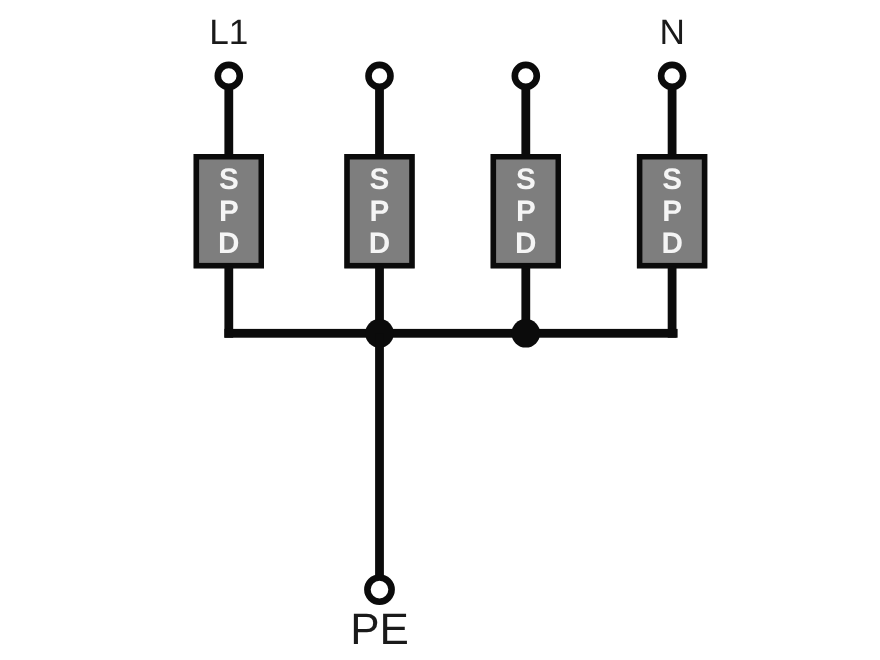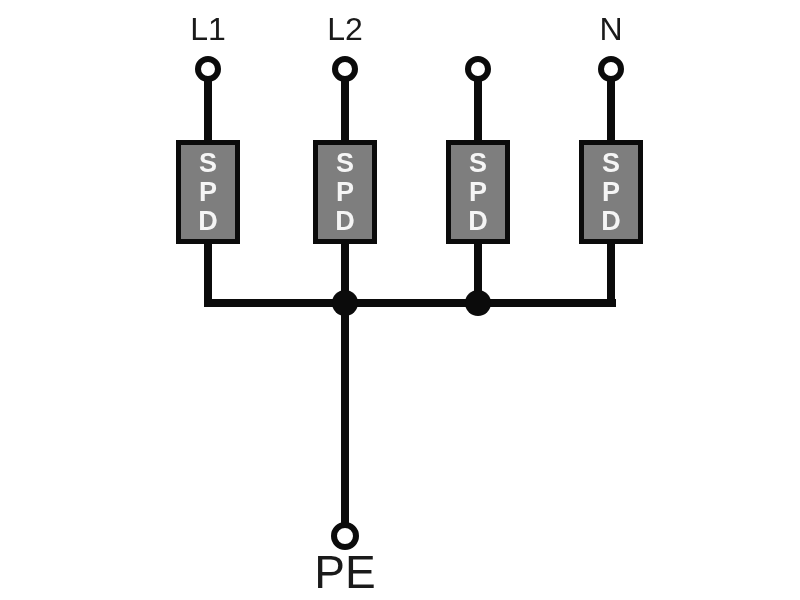--- a/index.html
+++ b/index.html
@@ -108,21 +108,21 @@
     width: 28px; height: 28px;
     border: 6px solid var(--line);
     border-radius: 50%;
     background: var(--background);
   }
   .pe-label {
     position: absolute;
     left: 295px; top: 554px;
     width: 100px;
     text-align: center;
-    font-size: 46px;
+    font-size: 40px;
     line-height: 36px;
     color: var(--label_text);
   }
 </style>
 </head>
 <body>
 
 <div class="diagram">
 
   <div class="branch branch-l1">
@@ -131,21 +131,20 @@
     <div class="wire wire-top"></div>
     <div class="spd-box">
       <span>S</span>
       <span>P</span>
       <span>D</span>
     </div>
     <div class="wire wire-bottom"></div>
   </div>
 
   <div class="branch branch-l2">
-    <div class="t-label">L2</div>
     <div class="t-circle"></div>
     <div class="wire wire-top"></div>
     <div class="spd-box">
       <span>S</span>
       <span>P</span>
       <span>D</span>
     </div>
     <div class="wire wire-bottom"></div>
   </div>
 

